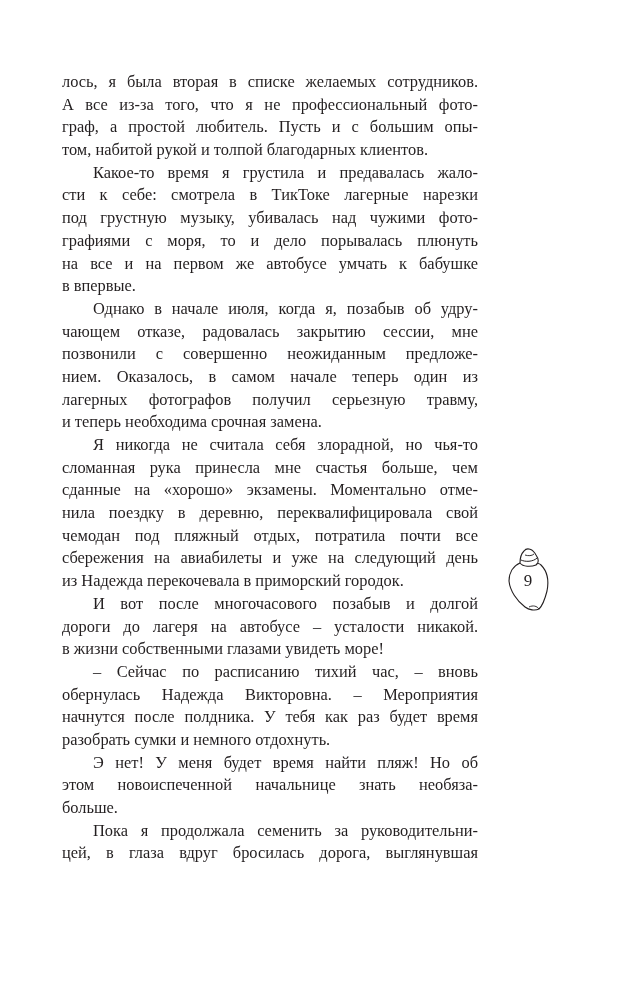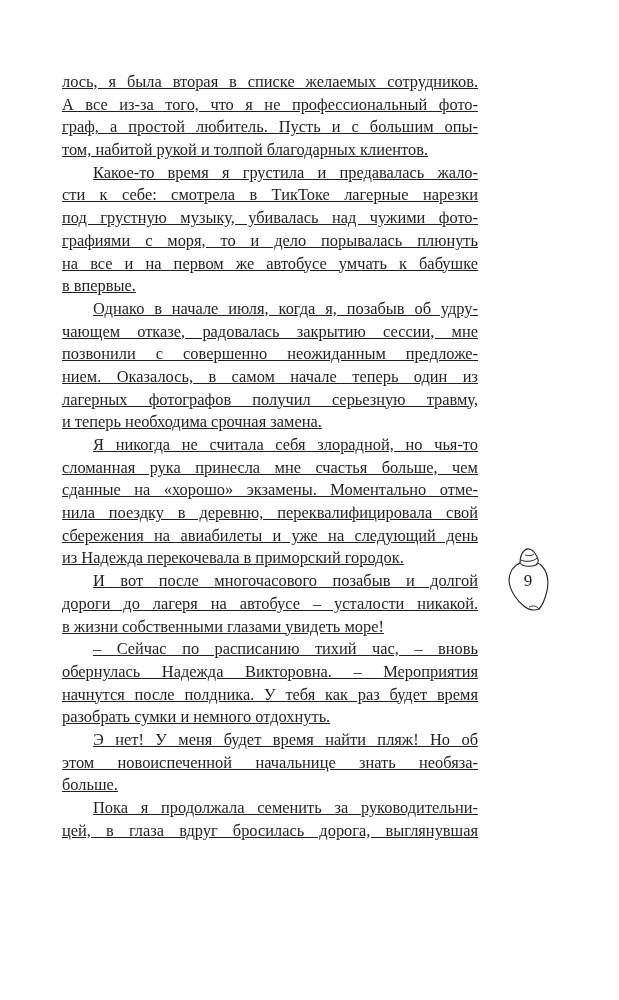--- a/index.html
+++ b/index.html
@@ -22,21 +22,20 @@
     font-size: 16.4px;
     line-height: 22.7px;
     color: #231f20;
   }
   .line {
     display: block;
     white-space: nowrap;
     text-align: justify;
     text-align-last: justify;
     height: 22.7px;
-    text-decoration: underline;
   }
   .line.last {
     text-align-last: left;
   }
   .line.indent {
     padding-left: 31px;
   }
   .shell {
     position: absolute;
     left: 503px;
@@ -84,20 +83,21 @@
       <span class="line">позвонили с совершенно неожиданным предложе-</span>
       <span class="line">нием. Оказалось, в самом начале теперь один из</span>
       <span class="line">лагерных фотографов получил серьезную травму,</span>
       <span class="line last">и теперь необходима срочная замена.</span>
     </div>
     <div>
       <span class="line indent">Я никогда не считала себя злорадной, но чья-то</span>
       <span class="line">сломанная рука принесла мне счастья больше, чем</span>
       <span class="line">сданные на «хорошо» экзамены. Моментально отме-</span>
       <span class="line">нила поездку в деревню, переквалифицировала свой</span>
+      <span class="line">чемодан под пляжный отдых, потратила почти все</span>
       <span class="line">сбережения на авиабилеты и уже на следующий день</span>
       <span class="line last">из Надежда перекочевала в приморский городок.</span>
     </div>
     <div>
       <span class="line indent">И вот после многочасового позабыв и долгой</span>
       <span class="line">дороги до лагеря на автобусе – усталости никакой.</span>
       <span class="line last">в жизни собственными глазами увидеть море!</span>
     </div>
     <div>
       <span class="line indent">– Сейчас по расписанию тихий час, – вновь</span>

